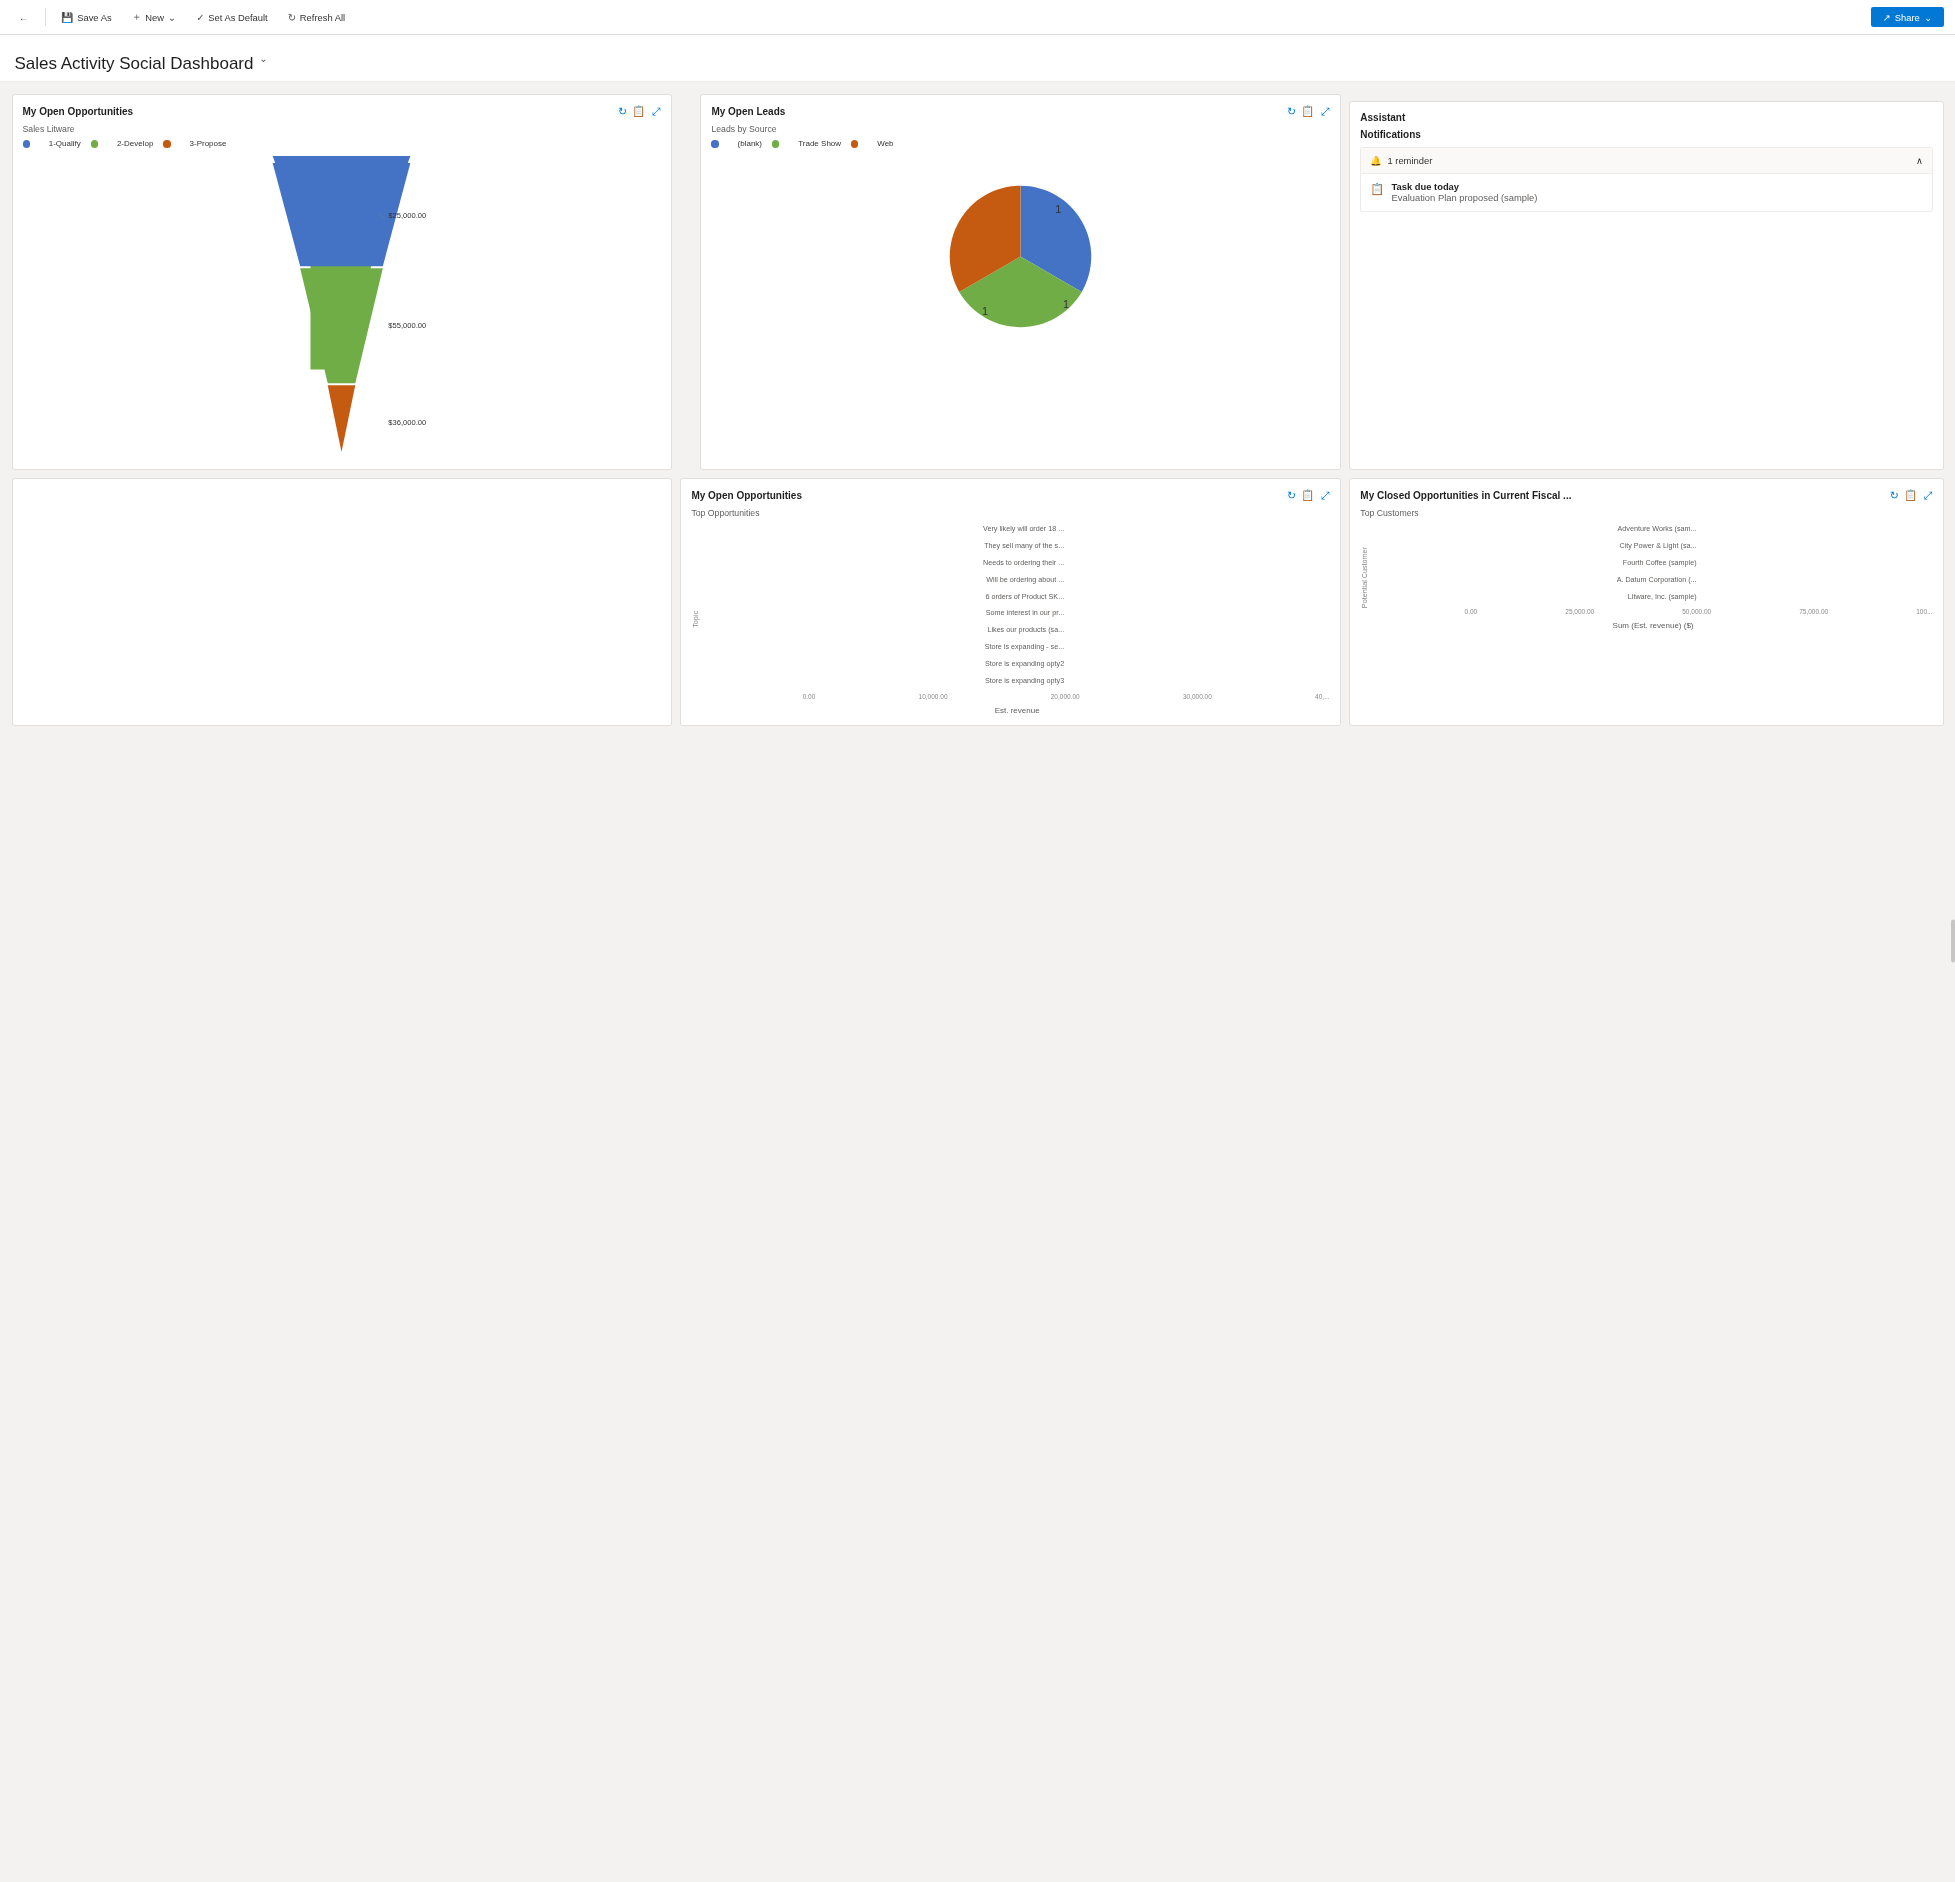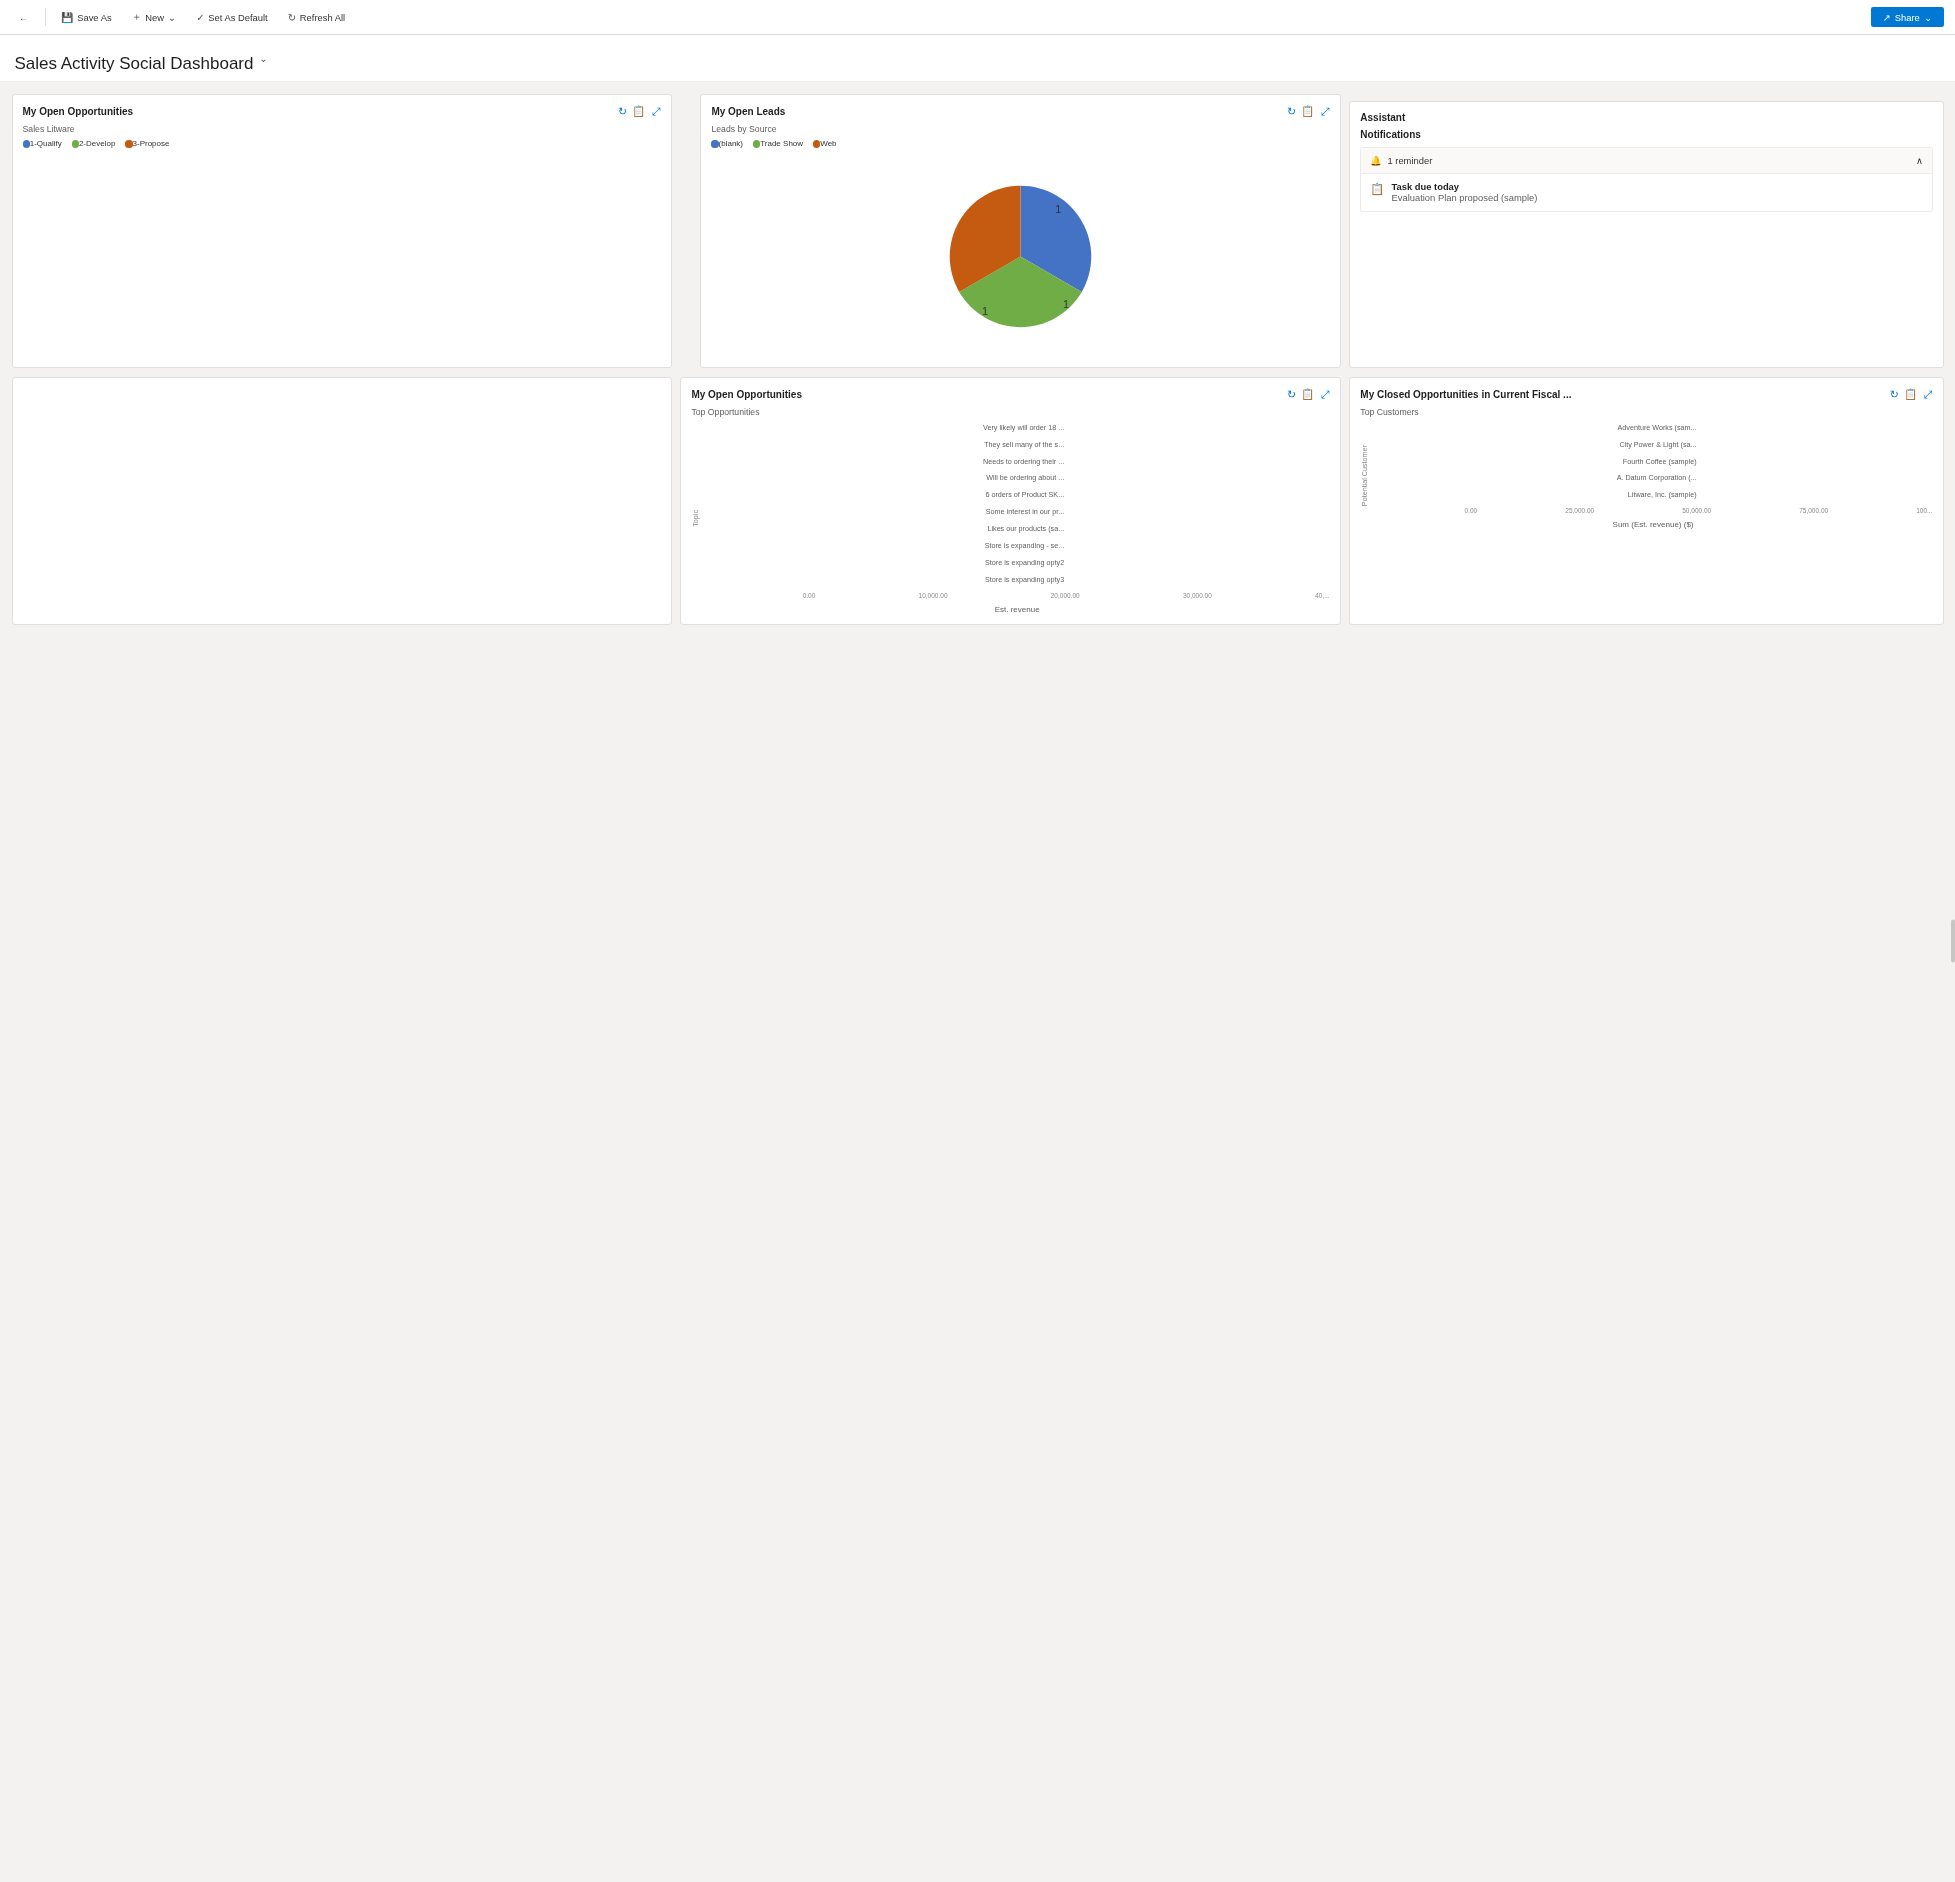--- a/index.html
+++ b/index.html
@@ -105,21 +105,21 @@
     
     .legend {
       display: flex;
       gap: 10px;
       margin-bottom: 7.2px;
       flex-wrap: wrap;
     }
     .legend-item {
       display: flex;
       align-items: center;
-      gap: 0;
+      gap: 19px;
       font-size: 8px;
     }
     .legend-dot {
       width: 7.2px;
       height: 7.2px;
       border-radius: 50%;
       display: inline-block;
     }
 
     
@@ -331,20 +331,39 @@
       </div>
       <div class="legend-item">
         <span class="legend-dot" style="background:#70ad47"></span>
         <span>2-Develop</span>
       </div>
       <div class="legend-item">
         <span class="legend-dot" style="background:#c55a11"></span>
         <span>3-Propose</span>
       </div>
     </div>
+    <div class="funnel-container">
+      <svg class="funnel-svg" viewBox="0 0 240 440" style="font-size:13px">
+
+        <polygon points="20,0 220,0 165,150 75,150" fill="#4472c4"></polygon>
+
+        <polygon points="75,152 165,152 125,310 75,310" fill="#70ad47"></polygon>
+
+        <polygon points="20,10 220,10 180,160 60,160" fill="#4472c4"></polygon>
+
+        <polygon points="60,163 180,163 140,330 100,330" fill="#70ad47"></polygon>
+
+        <polygon points="100,333 140,333 120,430 120,430" fill="#c55a11"></polygon>
+
+        <text x="188" y="90" font-size="11" fill="#333">$25,000.00</text>
+        <line x1="183" y1="90" x2="175" y2="85" stroke="#888" stroke-width="0.5"></line>
+        <text x="188" y="250" font-size="11" fill="#333">$55,000.00</text>
+        <text x="188" y="390" font-size="11" fill="#333">$36,000.00</text>
+      </svg>
+    </div>
   </div>
 
   <div class="card card-top-mid">
     <div class="card-header">
       <span class="card-title">My Open Leads</span>
       <div class="card-actions">
         <span>↻</span>
         <span>📋</span>
         <span>⤢</span>
       </div>

